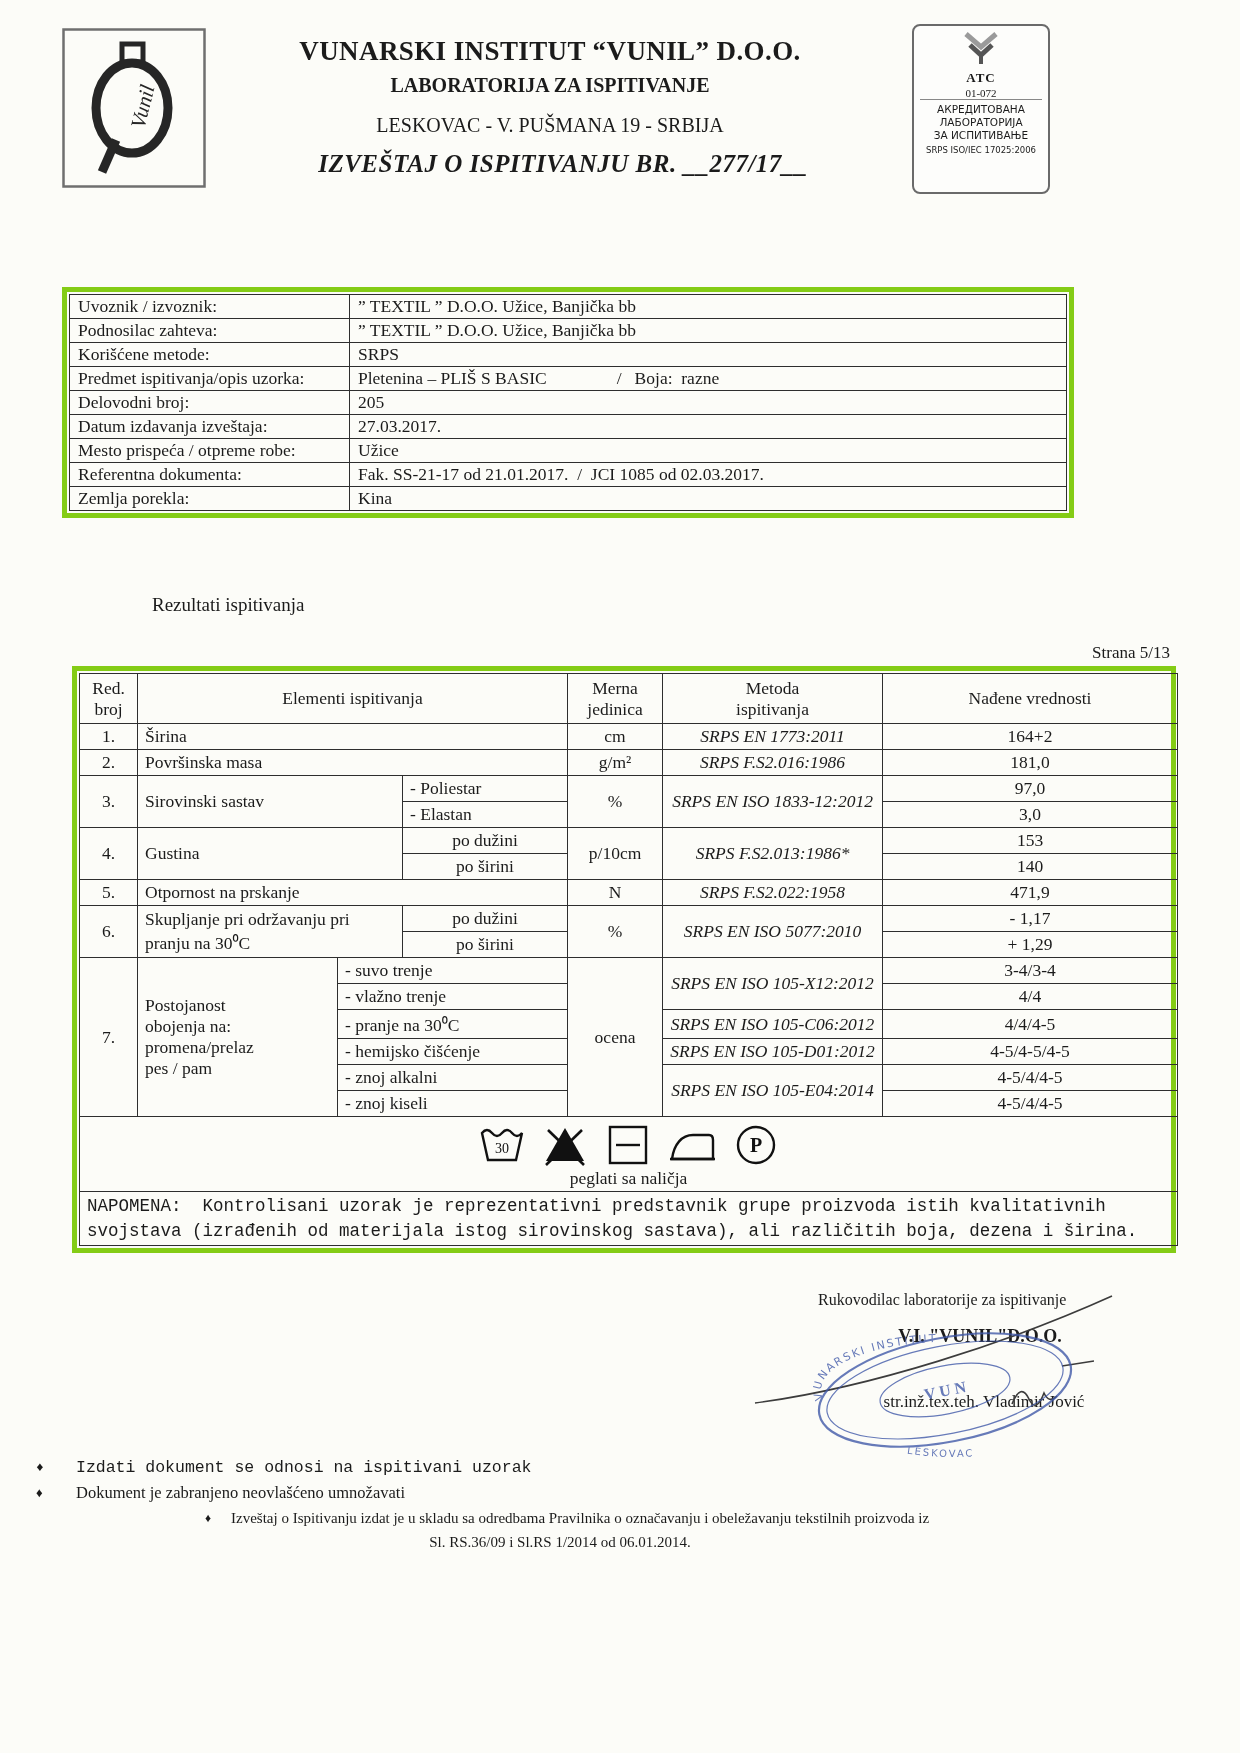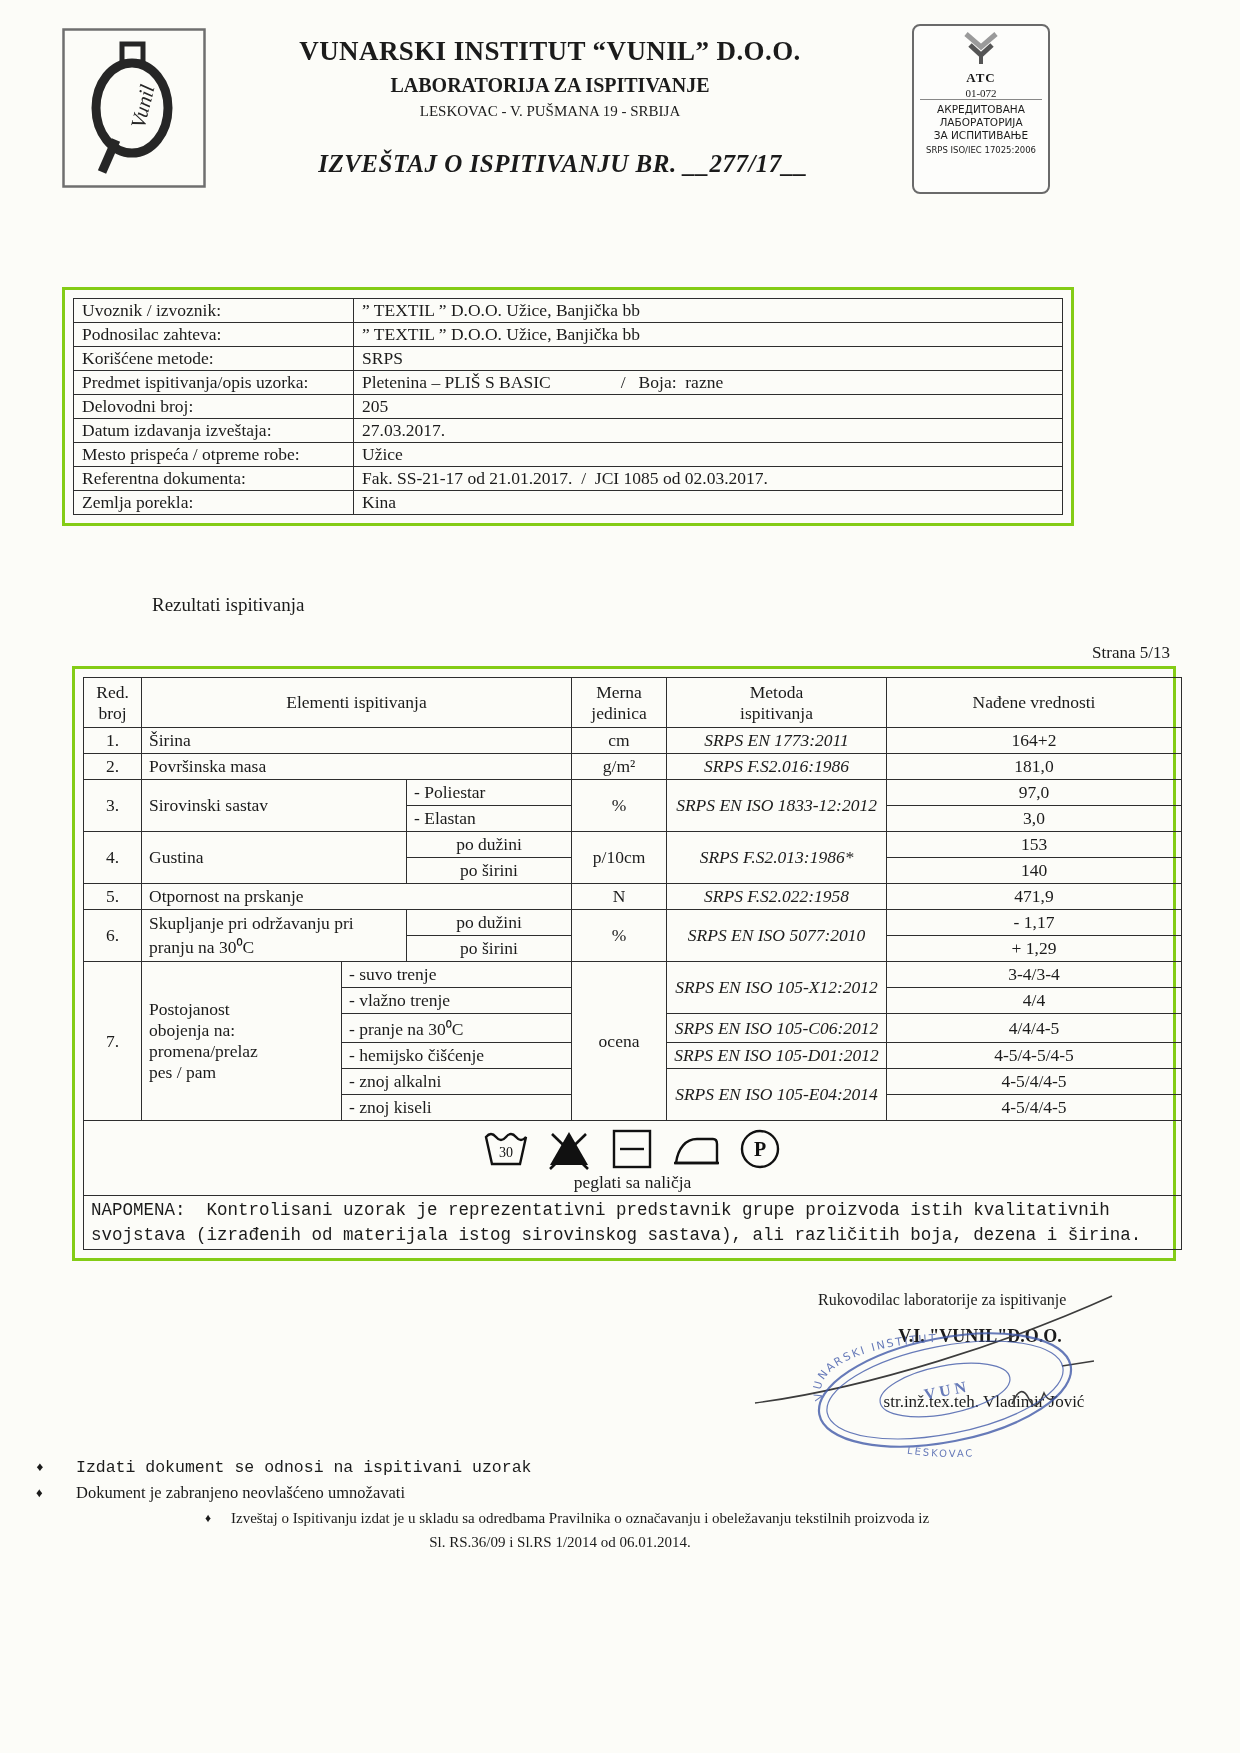--- a/index.html
+++ b/index.html
@@ -9,34 +9,34 @@
     background:#fcfcf8; color:#1b1b1b;
     font-family:"Liberation Serif", serif; overflow:hidden;
   }
   .abs { position:absolute; }
 
   
   .logo-box { left:62px; top:28px; width:144px; height:160px; }
   .hdr-center { left:235px; top:36px; width:630px; text-align:center; }
   .company { font-size:27px; font-weight:bold; letter-spacing:.4px; }
   .lab     { font-size:20px; font-weight:bold; margin-top:7px; }
-  .addr    { font-size:15px; margin-top:6px; }
+  .addr    { font-size:20px; margin-top:17px; }
   .report-title { left:248px; top:150px; width:630px; text-align:center;
                   font-size:25px; font-weight:bold; font-style:italic; letter-spacing:.5px; }
 
   .badge { left:912px; top:24px; width:138px; height:170px;
            border:2px solid #6a6a6a; border-radius:8px; text-align:center; padding-top:5px; background:#fdfdfb; }
   .badge .org { font-size:13px; font-weight:bold; letter-spacing:1px; margin-top:1px; }
   .badge .num { font-size:11px; margin-top:1px; }
   .badge .cyr { border-top:1px solid #888; margin:0 6px 0; padding-top:3px;
                 font-size:10.5px; line-height:1.25; font-family:"DejaVu Sans", sans-serif; }
   .badge .std { font-size:8.5px; margin-top:3px; font-family:"DejaVu Sans", sans-serif; }
 
   
-  .tbl-outer { border:3px solid #84cc16; padding:8px; background:transparent; }
+  .tbl-outer { border:5px solid #84cc16; padding:2px; background:transparent; }
   table { border-collapse:collapse; width:100%; }
   td, th { border:1px solid #2e2e2e; vertical-align:middle; }
 
   .info-wrap { left:62px; top:287px; width:1012px; }
   .info-table td { font-size:17.5px; padding:1px 8px; height:23px; }
   .info-table .lbl { width:280px; }
   .info-table .val { white-space:pre-wrap; }
 
   .section-title { left:152px; top:594px; font-size:19px; }
   .page-marker   { right:70px;  top:643px; font-size:17px; }

